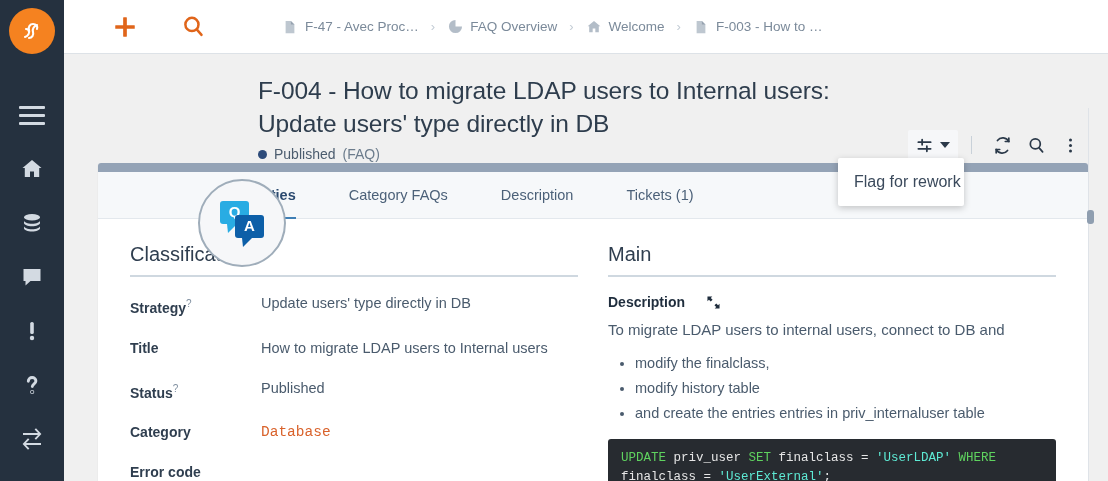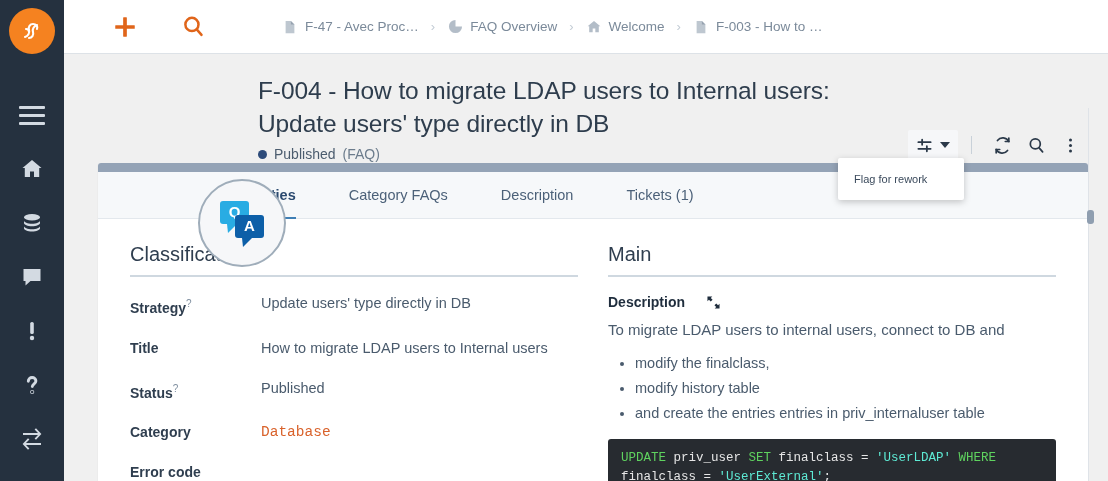--- a/index.html
+++ b/index.html
@@ -129,21 +129,21 @@
 
   
   .dropdown {
     position: absolute; right: 144px; top: 104px;
     width: 126px; background: #ffffff;
     box-shadow: 0 2px 7px rgba(0,0,0,0.22);
     border-radius: 2px; padding: 7px 0;
     z-index: 30;
   }
   .dd-item {
-    padding: 8px 16px; font-size: 11px; color: #3b4a5c;
+    padding: 8px 16px; font-size: 16px; color: #3b4a5c;
     white-space: nowrap; cursor: pointer;
   }
 
   
   .card {
     position: absolute; left: 34px; top: 109px;
     width: 990px; height: 318px;
     background: #ffffff;
     border-radius: 3px 3px 0 0;
     box-shadow: 0 1px 2px rgba(0,0,0,0.07);

